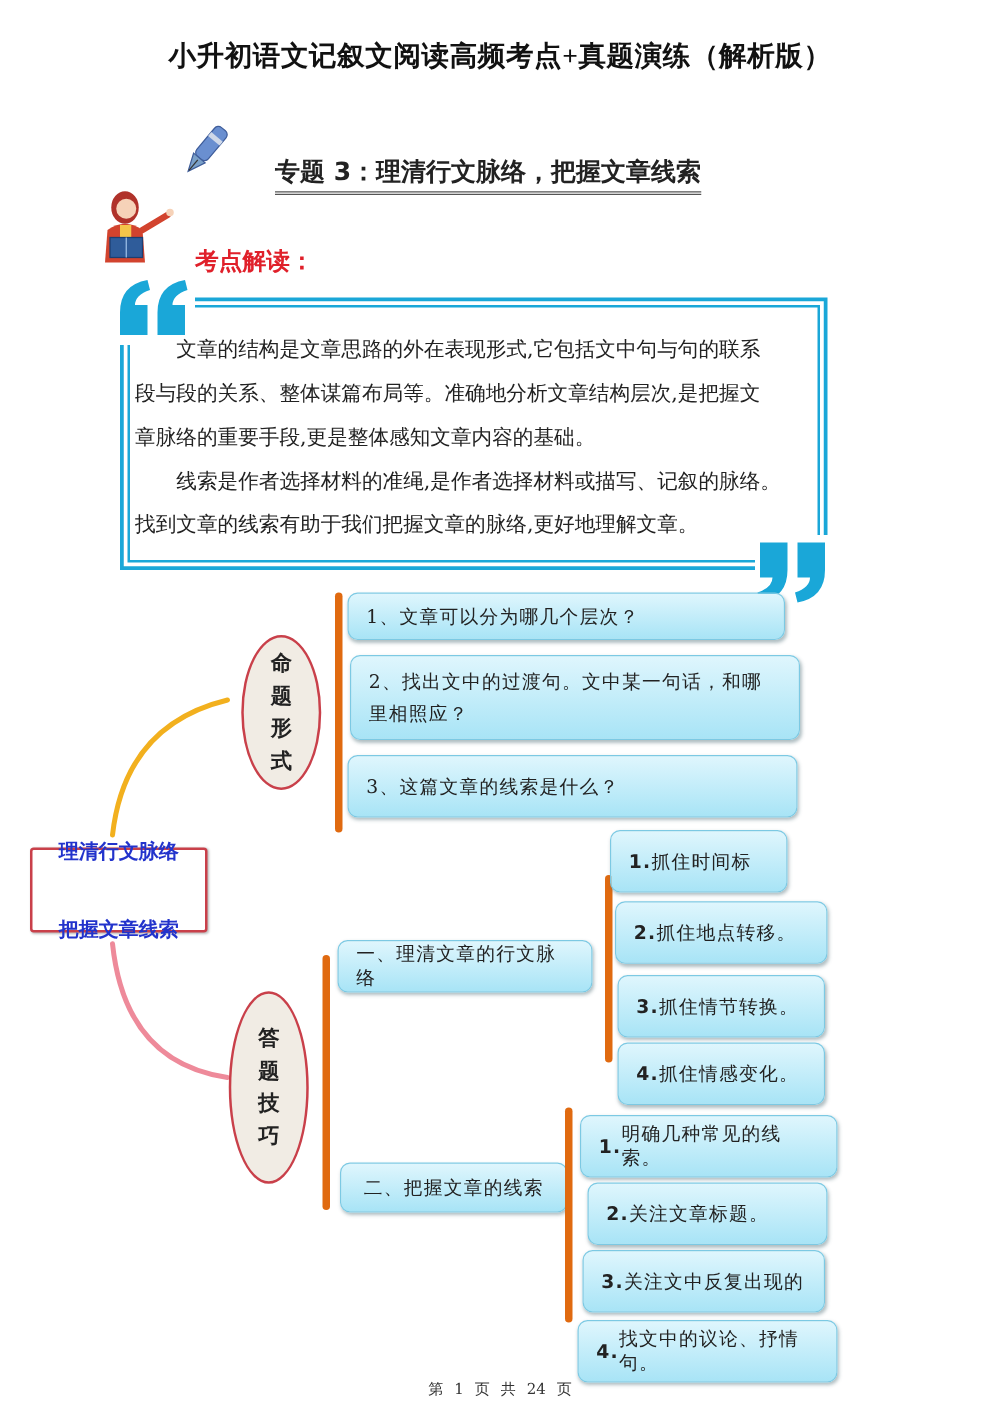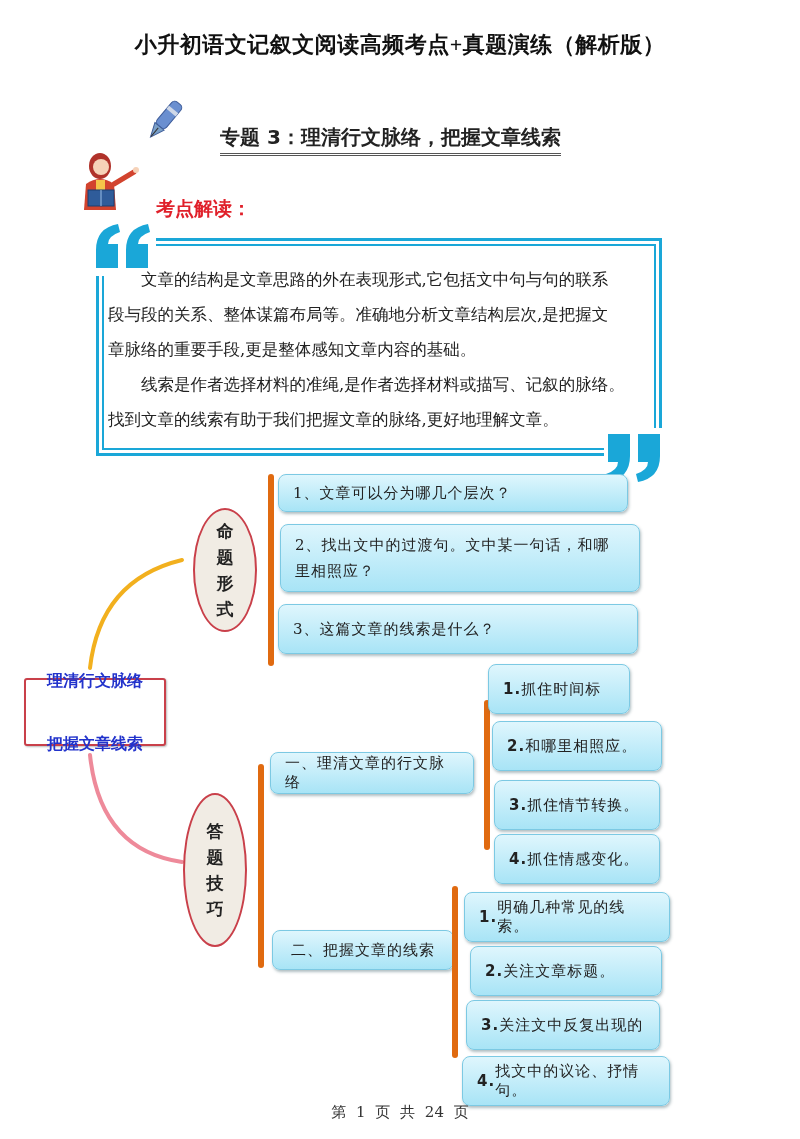--- a/index.html
+++ b/index.html
@@ -48,21 +48,21 @@
 
   .bracket { width: 6px; border-radius: 4px; background: #e06a10; }
 
   .node { background: linear-gradient(#dff6fd, #a8e4f6); border: 1.5px solid #7cc9e3;
     border-radius: 8px; box-shadow: 1px 2px 3px rgba(80,110,120,0.45);
     display: flex; align-items: center; font-size: 15px; color: #222; box-sizing: border-box;
     padding: 0 14px; letter-spacing: 1px; }
   .node.center { justify-content: center; }
   .node .num { font-family: "DejaVu Sans", "Liberation Sans", sans-serif; font-weight: bold; }
 
-  .page-footer { left: 0; width: 800px; top: 1103px; text-align: center; font-size: 15px; color: #333;
+  .page-footer { left: 0; width: 800px; top: 1103px; text-align: center; font-size: 12px; color: #333;
     word-spacing: 5px; }
 </style>
 </head>
 <body>
 
 <div class="abs doc-title">小升初语文记叙文阅读高频考点+真题演练（解析版）</div>
 
 <svg class="abs pen-icon" viewBox="0 0 48 46">
   <g transform="rotate(40 24 23)">
     <rect x="18" y="0" width="12" height="30" rx="4" fill="#6a8fd0" stroke="#3f5d9a" stroke-width="1"></rect>
@@ -146,21 +146,21 @@
 <div class="abs node center" style="left:270px;top:752px;width:204px;height:42px;">
   <span>一、理清文章的行文脉络</span>
 </div>
 <div class="abs bracket" style="left:484px;top:700px;height:150px;"></div>
 <div class="abs node" style="left:488px;top:664px;width:142px;height:50px;">
   <span class="num">1.</span>
     <span>抓住时间标</span>
 </div>
 <div class="abs node" style="left:492px;top:721px;width:170px;height:50px;">
   <span class="num">2.</span>
-    <span>和哪里相照应。</span>
+    <span>抓住地点转移。</span>
 </div>
 <div class="abs node" style="left:494px;top:780px;width:166px;height:50px;">
   <span class="num">3.</span>
     <span>抓住情节转换。</span>
 </div>
 <div class="abs node" style="left:494px;top:834px;width:166px;height:50px;">
   <span class="num">4.</span>
     <span>抓住情感变化。</span>
 </div>
 

